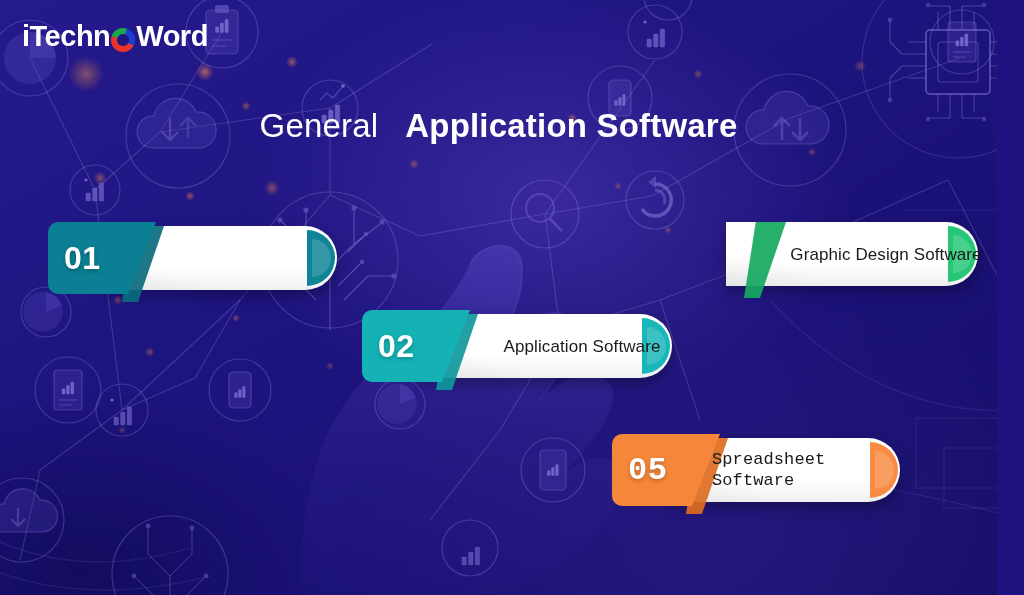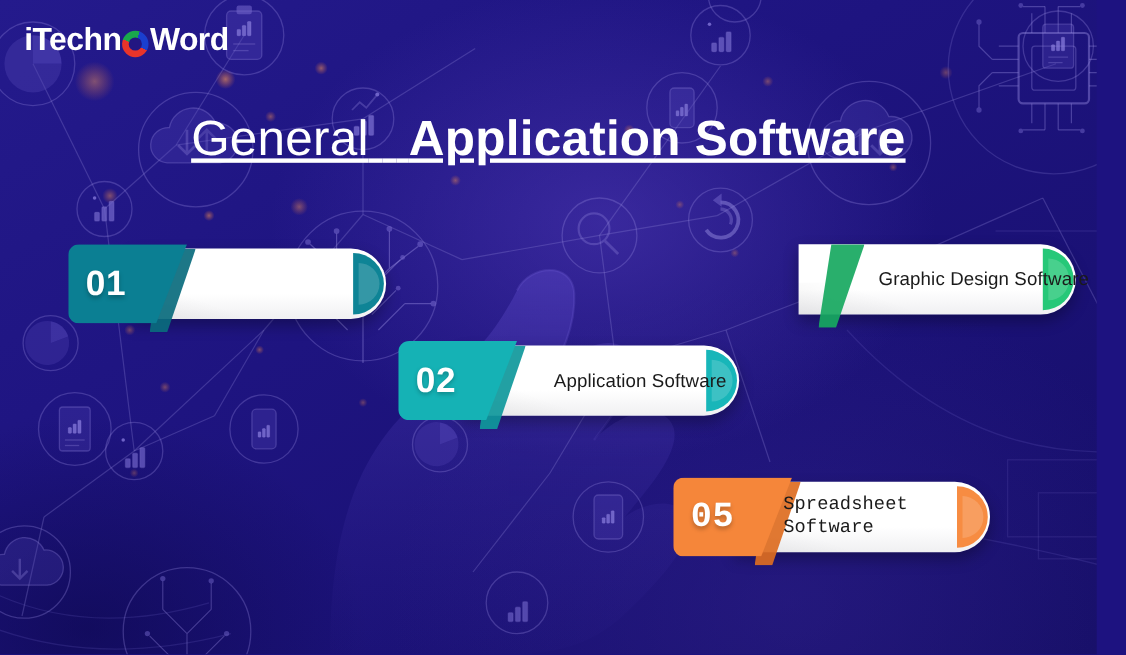--- a/index.html
+++ b/index.html
@@ -42,22 +42,22 @@
         #e8342a 280deg 360deg);
   }
   .logo-o::after {
     content:""; position:absolute; inset:6px;
     border-radius:50%; background:#221682;
   }
 
   #title {
     position:absolute; left:0; right:0; top:104px;
     text-align:center; z-index:20;
-    color:#ffffff; font-size:45px; line-height:44px;
-    letter-spacing:.2px; white-space:nowrap;text-decoration:underline;
+    color:#ffffff; font-size:33px; line-height:44px;
+    letter-spacing:.2px; white-space:nowrap;
   }
   #title .t-light { font-weight:300; }
   #title .t-bold  { font-weight:bold; }
 
   
   .card {
     position:absolute; z-index:15;
     height:72px;
     display:block;
   }
@@ -110,28 +110,28 @@
     background:rgba(255,255,255,.16);
   }
 
   .card-label {
     position:absolute; top:50%; transform:translateY(-50%);
     color:#1a1a1a; font-size:17px; line-height:21px;
     font-weight:400; letter-spacing:.1px;
   }
 
   
-  #card-01 { left:46px;  top:222px; width:305px;padding-left:16px; }
+  #card-01 { left:32px;  top:222px; width:305px;padding-left:16px; }
   #card-01 .card-label { left:132px; width:150px; text-align:left; }
 
   #card-02 { left:362px; top:310px; width:310px; }
   #card-02 .card-label { left:120px; width:200px; text-align:center; }
 
   #card-03 { left:670px; top:218px; width:308px; }
-  #card-03 .card-label { left:112px; width:208px; text-align:right; }
+  #card-03 .card-label { left:112px; width:208px; text-align:center; }
 
   #card-04 { left:95px;  top:434px; width:292px; }
   #card-04 .card-label { left:100px; width:200px; text-align:center; }
 
   #card-05 { left:612px; top:434px; width:288px;font-family:Liberation Mono, monospace; }
   #card-05 .card-label { left:100px;  width:202px; }
 </style>
 </head>
 <body>
 

